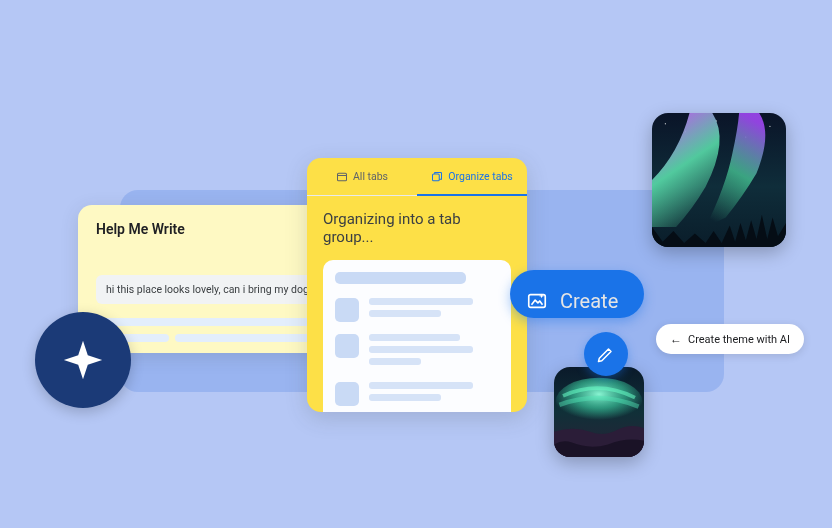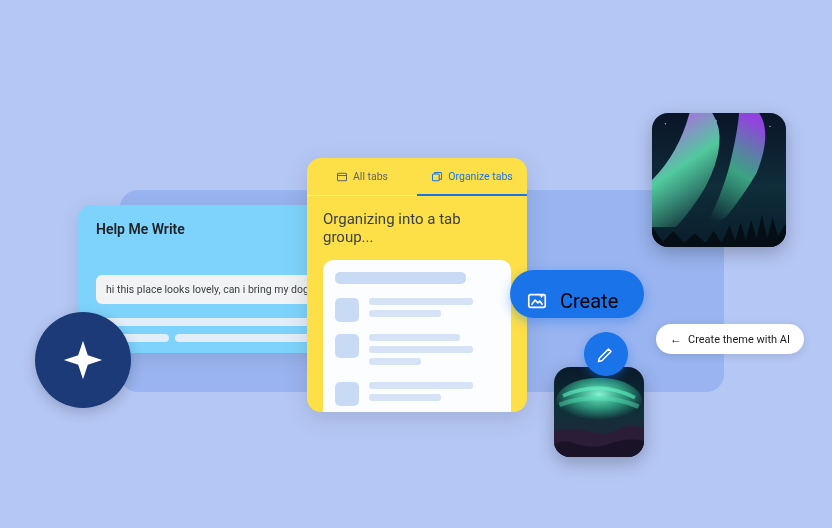--- a/index.html
+++ b/index.html
@@ -23,21 +23,21 @@
       border-radius: 18px;
     }
 
     
     .write-card {
       position: absolute;
       left: 78px;
       top: 205px;
       width: 280px;
       height: 148px;
-      background: #7dd3fc;
+      background: #fef9c3;
       border-radius: 14px;
       box-shadow: 0 4px 18px rgba(60,64,67,.15);
       padding: 16px 18px;
     }
     .write-title {
       font-size: 14px;
       font-weight: 600;
       color: #202124;
       margin-bottom: 14px;
     }
@@ -167,21 +167,21 @@
       position: absolute;
       left: 510px;
       top: 270px;
       height: 48px;
       background: #1a73e8;
       border-radius: 26px;
       display: flex;
       align-items: center;
       gap: 12px;
       padding: 13px 26px 0 16px;
-      color: #000000;
+      color: #e5e5e5;
       font-size: 20px;
       font-weight: 400;
       box-shadow: 0 4px 12px rgba(26,115,232,.4);
       cursor: pointer;
     }
     .create-btn svg { width: 22px; height: 22px; }
 
     
     .theme-pill {
       position: absolute;

